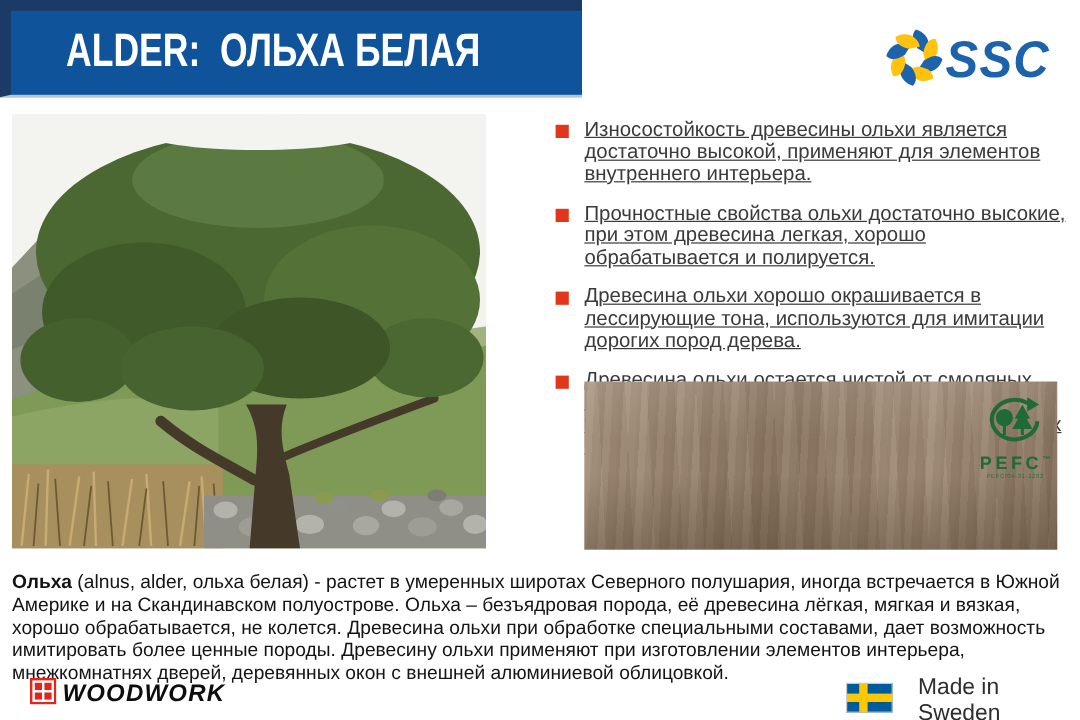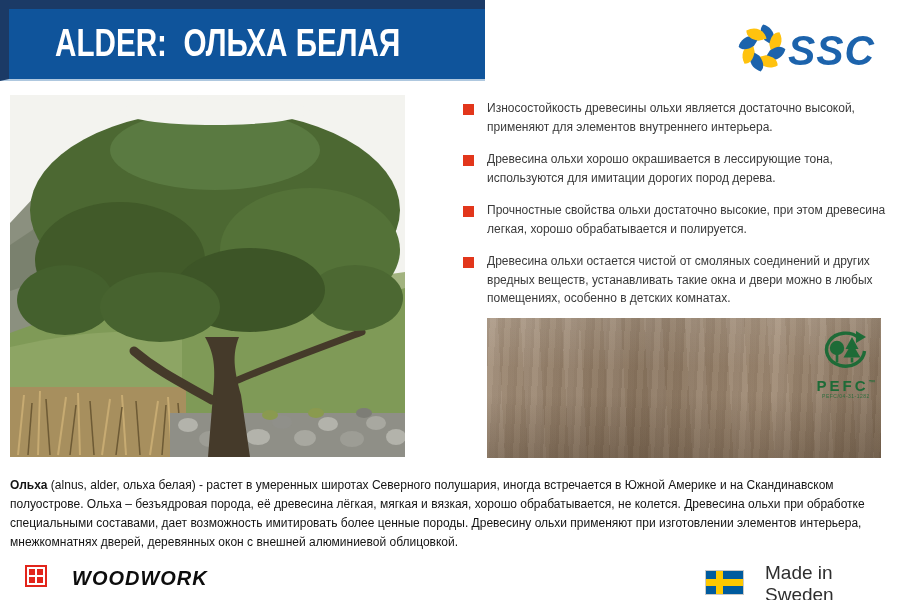--- a/index.html
+++ b/index.html
@@ -26,21 +26,21 @@
   .ssc-text{
     color:#1C63AC;font-size:43px;font-weight:bold;font-style:italic;
     letter-spacing:1px;line-height:1;transform:scaleX(.95);transform-origin:left center;
   }
   
   .photo{position:absolute;left:10px;top:95px;width:395px;height:362px;}
   
   .bullets{position:absolute;left:463px;top:99px;width:433px;margin:0;padding:0;list-style:none;}
   .bullets li{display:flex;gap:13px;margin-bottom:14px;}
   .bullet-marker{width:11px;height:11px;background:#E2361B;margin-top:5px;flex:none;}
-  .bullet-text{font-size:12px;line-height:18.5px;color:#3a3a3a;}
+  .bullet-text{font-size:17px;line-height:18.5px;color:#3a3a3a;text-decoration:underline;}
   
   .wood-panel{
     position:absolute;left:487px;top:318px;width:394px;height:140px;
     background-color:#97816A;
     background-image:
       linear-gradient(180deg, rgba(255,255,255,.10) 0%, rgba(0,0,0,0) 35%, rgba(0,0,0,0) 55%, rgba(60,45,30,.28) 100%),
       linear-gradient(100deg, rgba(255,255,255,.10), rgba(0,0,0,.08) 40%, rgba(255,255,255,.06) 70%, rgba(0,0,0,.10)),
       repeating-linear-gradient(93deg, rgba(110,88,64,.16) 0 3px, rgba(196,176,150,.12) 3px 9px, rgba(110,88,64,.09) 9px 15px),
       repeating-linear-gradient(87deg, rgba(255,255,255,.05) 0 18px, rgba(88,68,48,.08) 18px 41px);
   }
@@ -48,24 +48,24 @@
          text-shadow:0 1px 2px rgba(40,30,20,.45);white-space:nowrap;}
   .specs .spec{display:inline-block;}
   .specs .spec + .spec{margin-left:16px;}
   .specs sup{font-size:11px;}
   .pefc{position:absolute;top:13px;right:3px;width:64px;text-align:center;color:#1E6B37;line-height:1;}
   .pefc-label{font-size:15px;font-weight:bold;letter-spacing:3px;margin-top:2px;}
   .pefc-tm{font-size:7px;vertical-align:super;letter-spacing:0;}
   .pefc-cert{font-size:5px;letter-spacing:.5px;opacity:.85;margin-top:1px;}
   
   .description{position:absolute;left:10px;top:476px;width:884px;margin:0;
-               font-size:12px;line-height:19px;color:#141414;}
+               font-size:16px;line-height:19px;color:#141414;}
   .description b{font-weight:bold;}
   
-  .footer-left{position:absolute;left:25px;top:565px;display:flex;align-items:center;gap:25px;}
+  .footer-left{position:absolute;left:25px;top:565px;display:flex;align-items:center;gap:5px;}
   .ww-text{font-size:20px;font-weight:bold;font-style:italic;letter-spacing:1px;color:#0d0d0d;}
   .footer-right{position:absolute;left:705px;top:562px;display:flex;align-items:center;gap:21px;}
   .made-in{font-size:19px;color:#2e2e2e;}
 </style>
 </head>
 <body>
 
 <div class="slide">
 
   <div class="header-bar">
@@ -174,25 +174,25 @@
     </svg>
   </div>
 
   <ul class="bullets">
     <li>
       <span class="bullet-marker"></span>
       <span class="bullet-text">Износостойкость древесины ольхи является достаточно высокой, применяют для элементов внутреннего интерьера.</span>
     </li>
     <li>
       <span class="bullet-marker"></span>
+      <span class="bullet-text">Прочностные свойства ольхи достаточно высокие, при этом древесина легкая, хорошо обрабатывается и полируется.</span>
+    </li>
+    <li>
+      <span class="bullet-marker"></span>
       <span class="bullet-text">Древесина ольхи хорошо окрашивается в лессирующие тона, используются для имитации дорогих пород дерева.</span>
-    </li>
-    <li>
-      <span class="bullet-marker"></span>
-      <span class="bullet-text">Прочностные свойства ольхи достаточно высокие, при этом древесина легкая, хорошо обрабатывается и полируется.</span>
     </li>
     <li>
       <span class="bullet-marker"></span>
       <span class="bullet-text">Древесина ольхи остается чистой от смоляных соединений и других вредных веществ, устанавливать такие окна и двери можно в любых помещениях, особенно в детских комнатах.</span>
     </li>
   </ul>
 
   <div class="wood-panel">
     <div class="pefc">
       <span>

